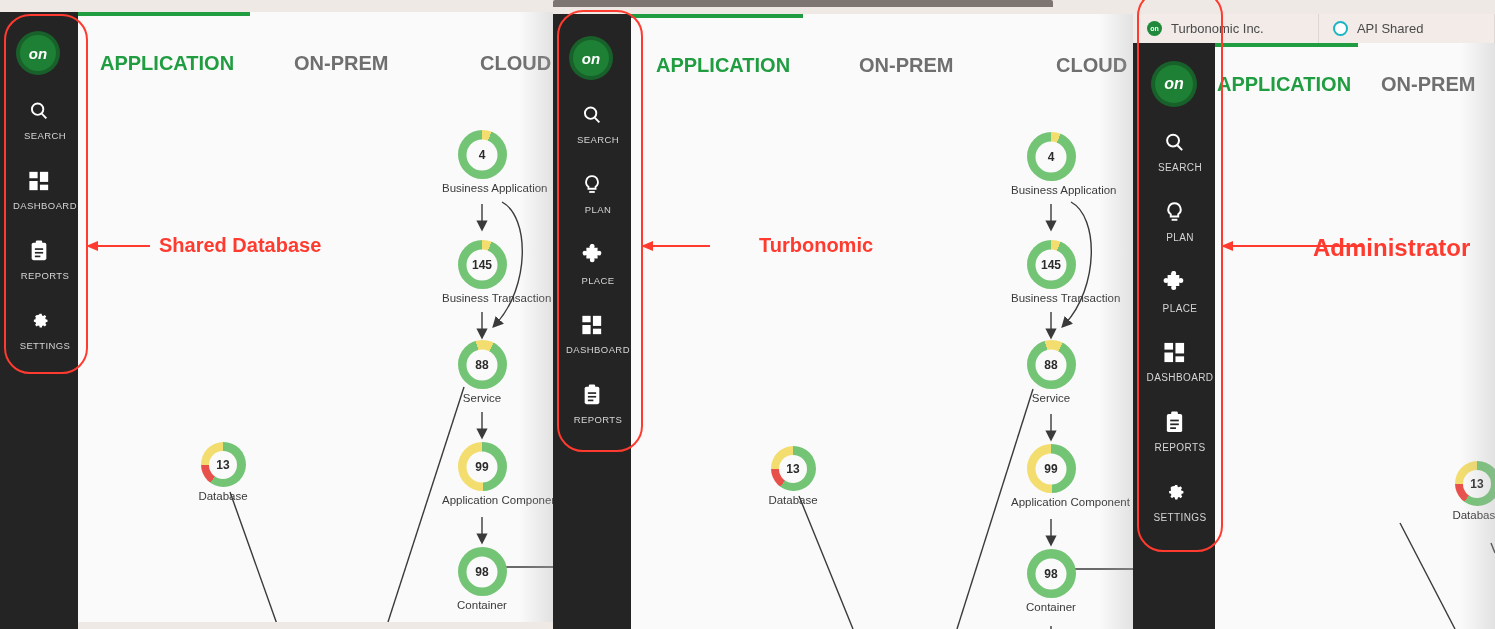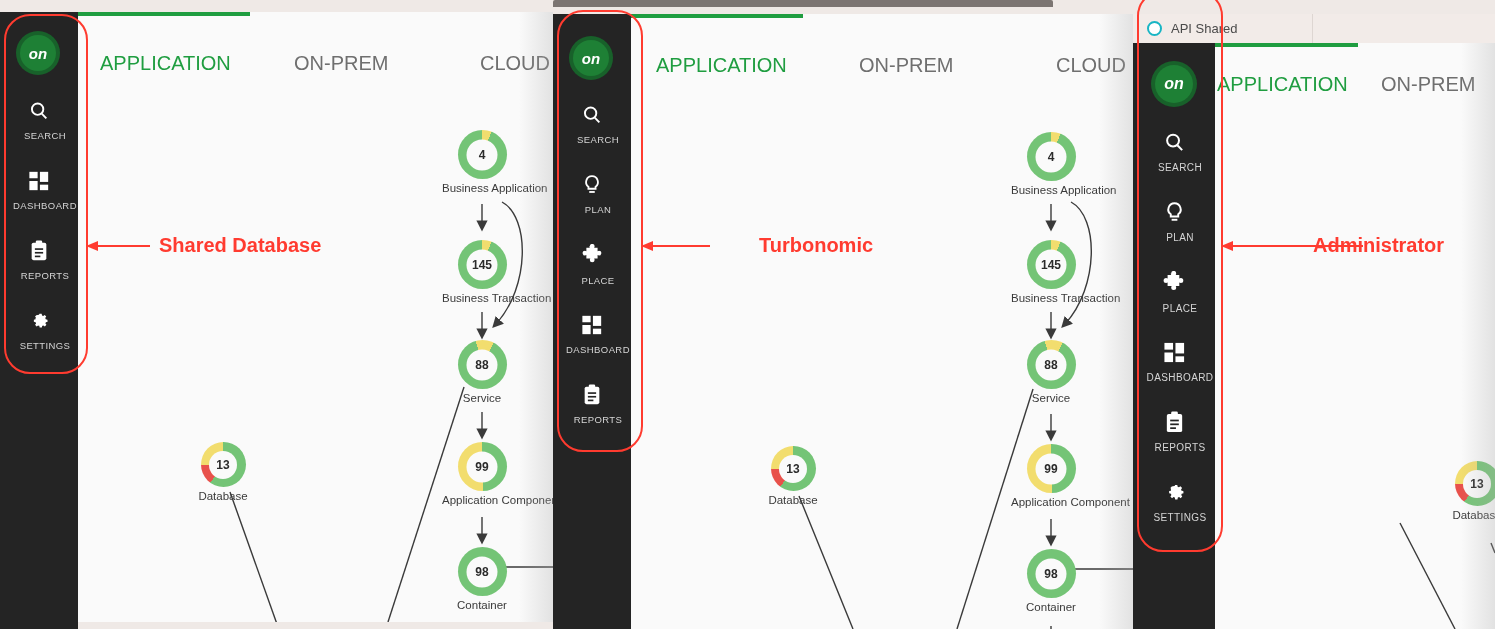--- a/index.html
+++ b/index.html
@@ -35,21 +35,21 @@
   .navlabel{display:block;margin-top:4px;letter-spacing:.4px;color:#d5d5d5;margin-left:12px;}
 
   
   .content{position:absolute;background:#fafafa;overflow:hidden;}
   .content::after{content:"";position:absolute;right:0;top:0;bottom:0;width:34px;
      background:linear-gradient(to right,rgba(250,250,250,0),rgba(170,170,170,.30));
      pointer-events:none;}
 
   .tabbar{position:absolute;left:0;top:0;width:100%;}
   .tabbar .acc{position:absolute;top:0;left:0;height:4px;background:#1f9d40;}
-  .ctab{position:absolute;font-weight:400;white-space:nowrap;color:#6f6f6f;}
+  .ctab{position:absolute;font-weight:700;white-space:nowrap;color:#6f6f6f;}
   .ctab.active{color:#1f9d40;}
 
   .node{position:absolute;text-align:center;}
   .donut{position:relative;border-radius:50%;margin:0 auto;}
   .donut .hole{position:absolute;border-radius:50%;background:#fafafa;
         left:50%;top:50%;transform:translate(-50%,-50%);
         display:flex;align-items:center;justify-content:center;
         font-weight:bold;color:#2b2b2b;}
   .nodelabel{white-space:nowrap;color:#3a3a3a;margin-top:3px;}
 
@@ -333,20 +333,24 @@
   <svg class="anno-arrow" style="left:0;top:0;" width="580" height="629">
     <line x1="157" y1="246" x2="95" y2="246" stroke="#ff3b30" stroke-width="2.2"></line>
     <path d="M88,246 L100,241 L100,251 z" fill="#ff3b30"></path>
   </svg>
   <div class="anno-label" style="left:206px;top:234px;font-size:20px;">Turbonomic</div>
 </div>
 
 <div class="window" style="left:1133px;top:0;width:362px;height:629px;background:#efe9e6;">
 
   <div class="tabstrip" style="top:14px;">
+    <div class="browser-tab" style="width:190px;">
+      <span class="favicon fav-on">on</span>
+      <span>Turbonomic Inc.</span>
+    </div>
     <div class="browser-tab" style="width:180px;">
       <span class="favicon fav-api"></span>
       <span>API Shared</span>
     </div>
   </div>
 
   <div class="sidebar" style="left:0;top:43px;width:82px;height:586px;">
     <div class="logo" style="left:22px;top:22px;width:38px;height:38px;font-size:16px;">on</div>
 
     <div class="navitem" style="top:88px;">
@@ -434,14 +438,14 @@
       </div>
       <div class="nodelabel" style="font-size:11.5px;">Database</div>
     </div>
   </div>
 
   <div class="anno-box" style="left:4px;top:-10px;width:86px;height:562px;"></div>
   <svg class="anno-arrow" style="left:0;top:0;" width="362" height="629">
     <line x1="230" y1="246" x2="95" y2="246" stroke="#ff3b30" stroke-width="2.2"></line>
     <path d="M88,246 L100,241 L100,251 z" fill="#ff3b30"></path>
   </svg>
-  <div class="anno-label" style="left:180px;top:234px;font-size:20px;">Administrator</div>
+  <div class="anno-label" style="left:180px;top:234px;font-size:24px;">Administrator</div>
 </div>
 
 </body></html>

